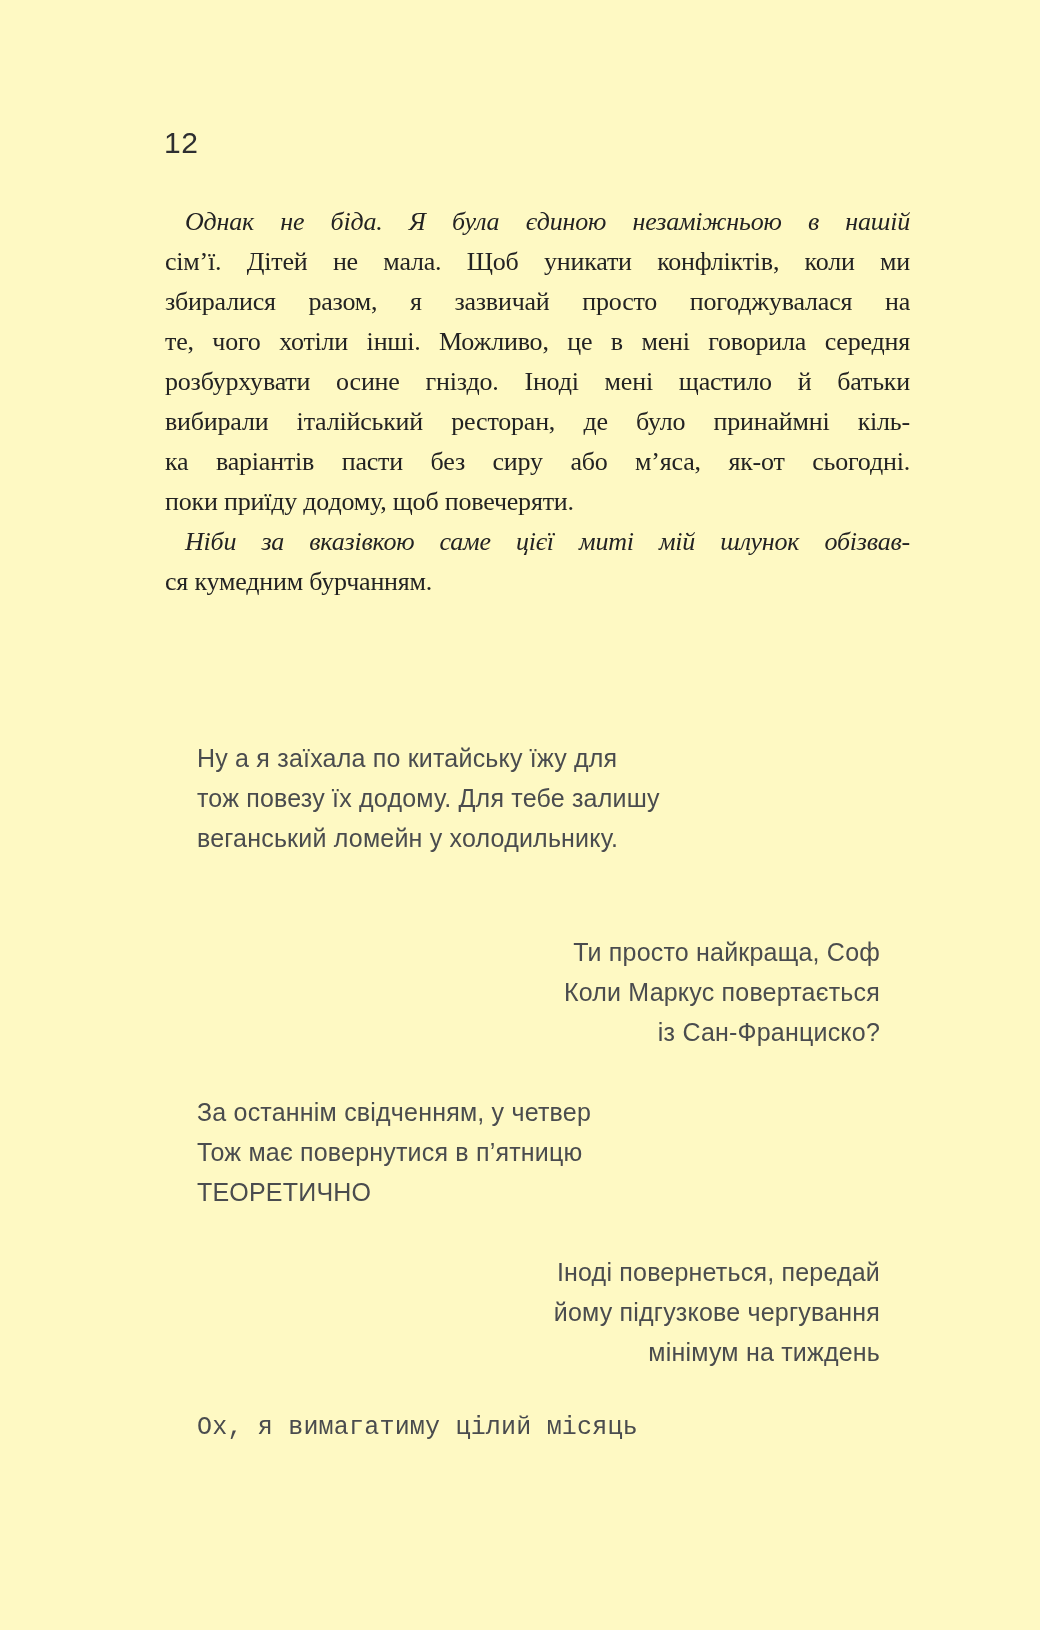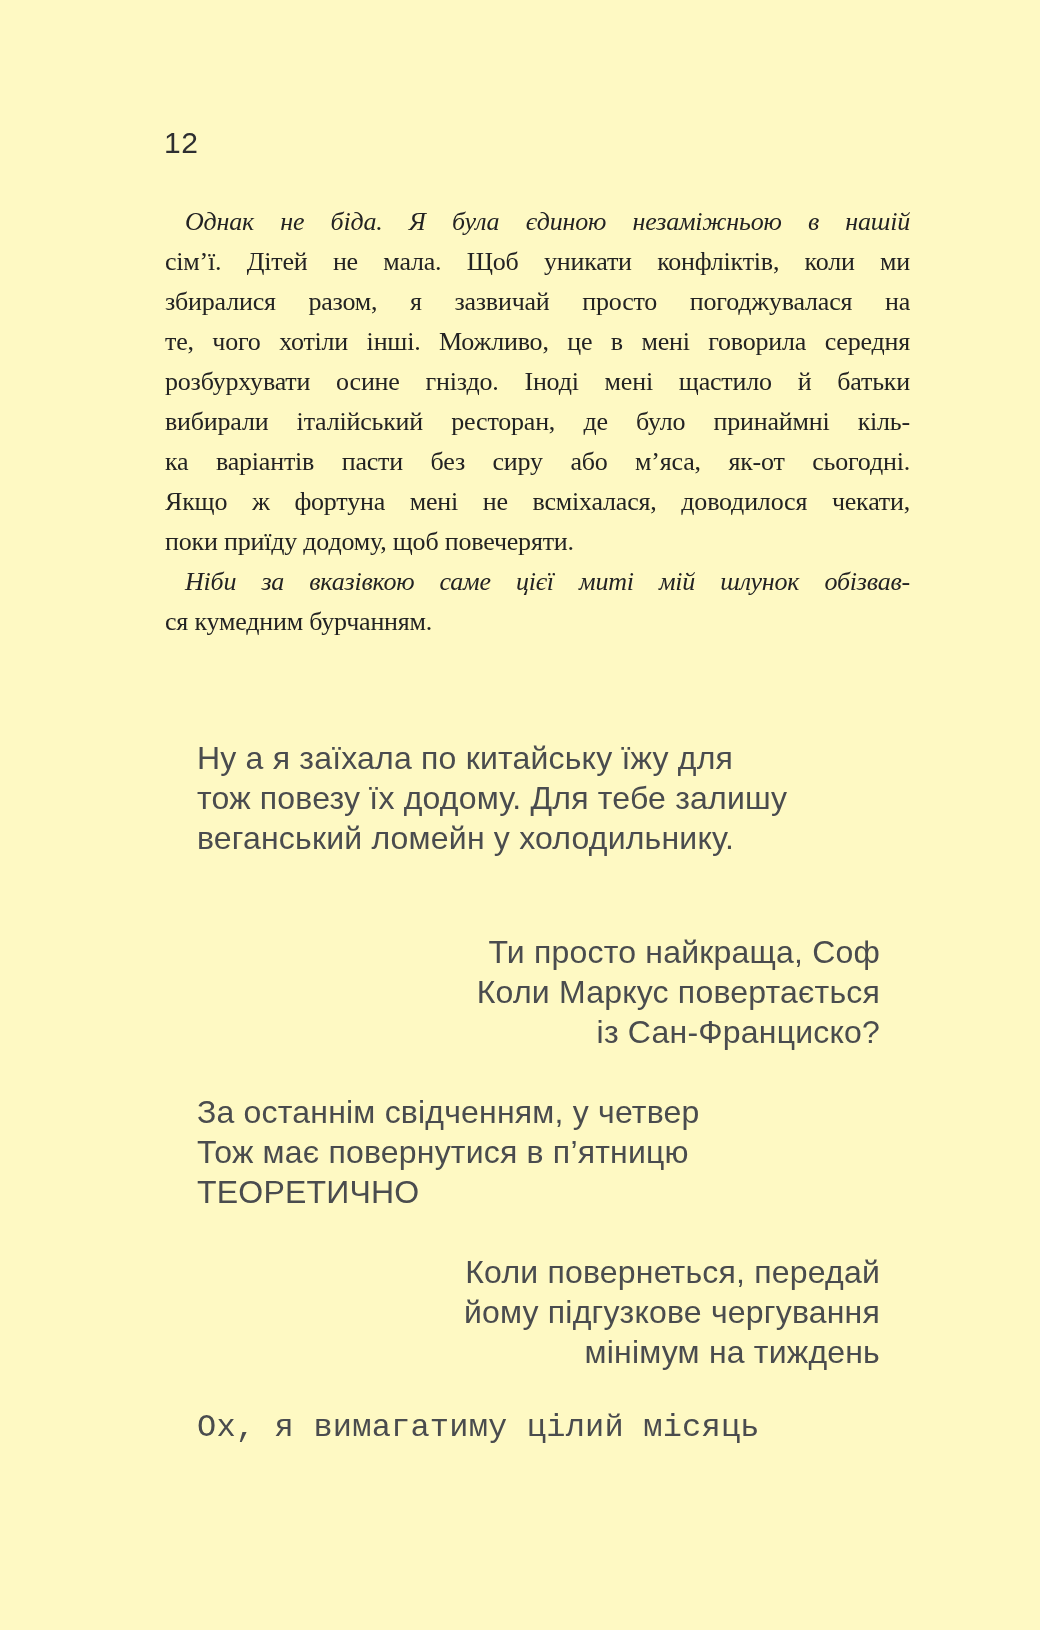--- a/index.html
+++ b/index.html
@@ -36,21 +36,21 @@
     text-align-last: justify;
     white-space: normal;
   }
   .para .line:first-child { text-indent: 20px; font-style: italic; }
   .para .line:last-child { text-align-last: left; }
   .message {
     position: absolute;
     left: 197px;
     width: 683px;
     font-family: "Liberation Sans", "DejaVu Sans", sans-serif;
-    font-size: 32px;
+    font-size: 25px;
     line-height: 40px;
     letter-spacing: 0.2px;
     color: #4a4c4e;
   }
   .message.left  { text-align: left; }
   .message.right { text-align: right; }
   .msg-1 { top: 738px; }
   .msg-2 { top: 932px; }
   .msg-3 { top: 1092px; }
   .msg-4 { top: 1252px; }
@@ -65,21 +65,20 @@
 
   <div class="body-text">
     <div class="para">
         <div class="line">Однак не біда. Я була єдиною незаміжньою в нашій</div>
         <div class="line">сім’ї. Дітей не мала. Щоб уникати конфліктів, коли ми</div>
         <div class="line">збиралися разом, я зазвичай просто погоджувалася на</div>
         <div class="line">те, чого хотіли інші. Можливо, це в мені говорила середня</div>
         <div class="line">розбурхувати осине гніздо. Іноді мені щастило й батьки</div>
         <div class="line">вибирали італійський ресторан, де було принаймні кіль-</div>
         <div class="line">ка варіантів пасти без сиру або м’яса, як-от сьогодні.</div>
-        <div class="line">Якщо ж фортуна мені не всміхалася, доводилося чекати,</div>
         <div class="line">поки приїду додому, щоб повечеряти.</div>
       </div>
     <div class="para">
         <div class="line">Ніби за вказівкою саме цієї миті мій шлунок обізвав-</div>
         <div class="line">ся кумедним бурчанням.</div>
       </div>
   </div>
 
   <div class="message left msg-1">
       <div class="line">Ну а я заїхала по китайську їжу для</div>
@@ -93,21 +92,21 @@
       <div class="line">із Сан-Франциско?</div>
     </div>
 
   <div class="message left msg-3">
       <div class="line">За останнім свідченням, у четвер</div>
       <div class="line">Тож має повернутися в п’ятницю</div>
       <div class="line">ТЕОРЕТИЧНО</div>
     </div>
 
   <div class="message right msg-4">
-      <div class="line">Коли повернеться, передай</div>
+      <div class="line">Іноді повернеться, передай</div>
       <div class="line">йому підгузкове чергування</div>
       <div class="line">мінімум на тиждень</div>
     </div>
 
   <div class="message left msg-5">
       <div class="line">Ох, я вимагатиму цілий місяць</div>
     </div>
 
 </div>
 

